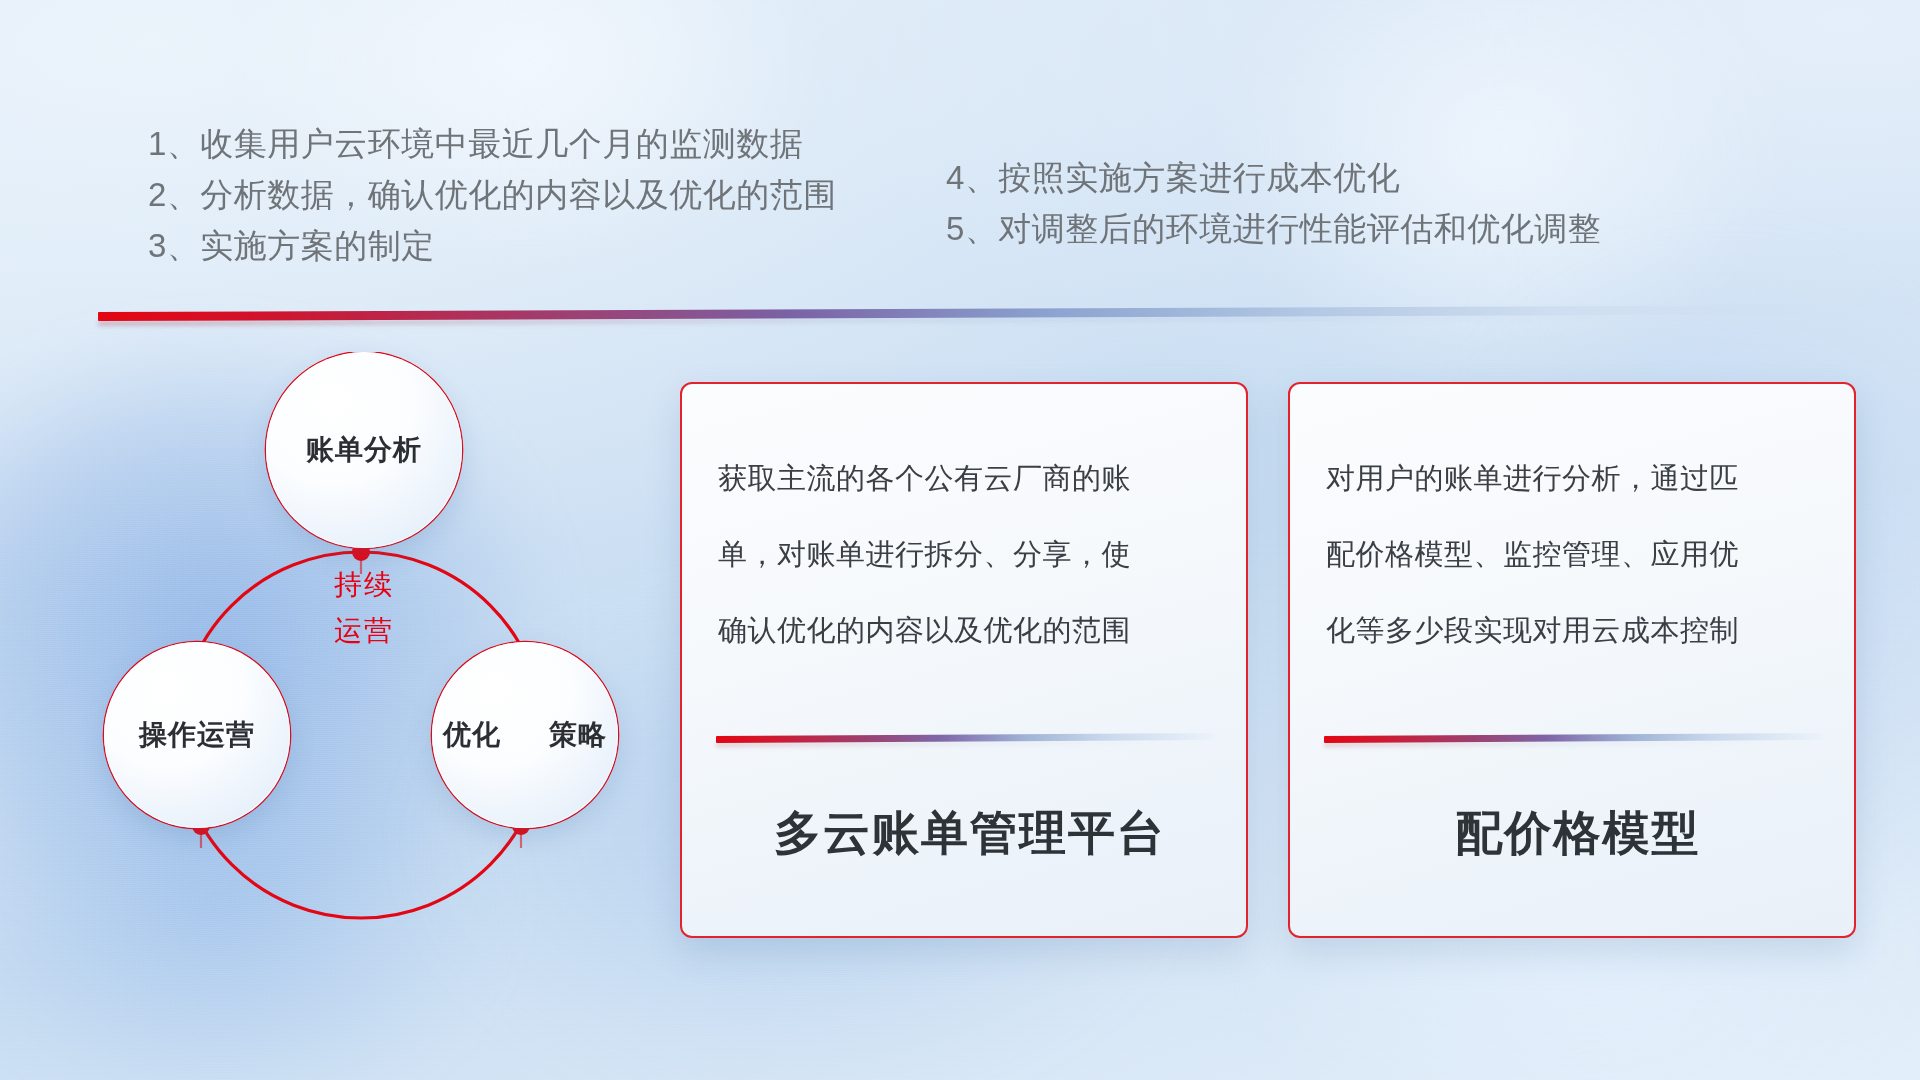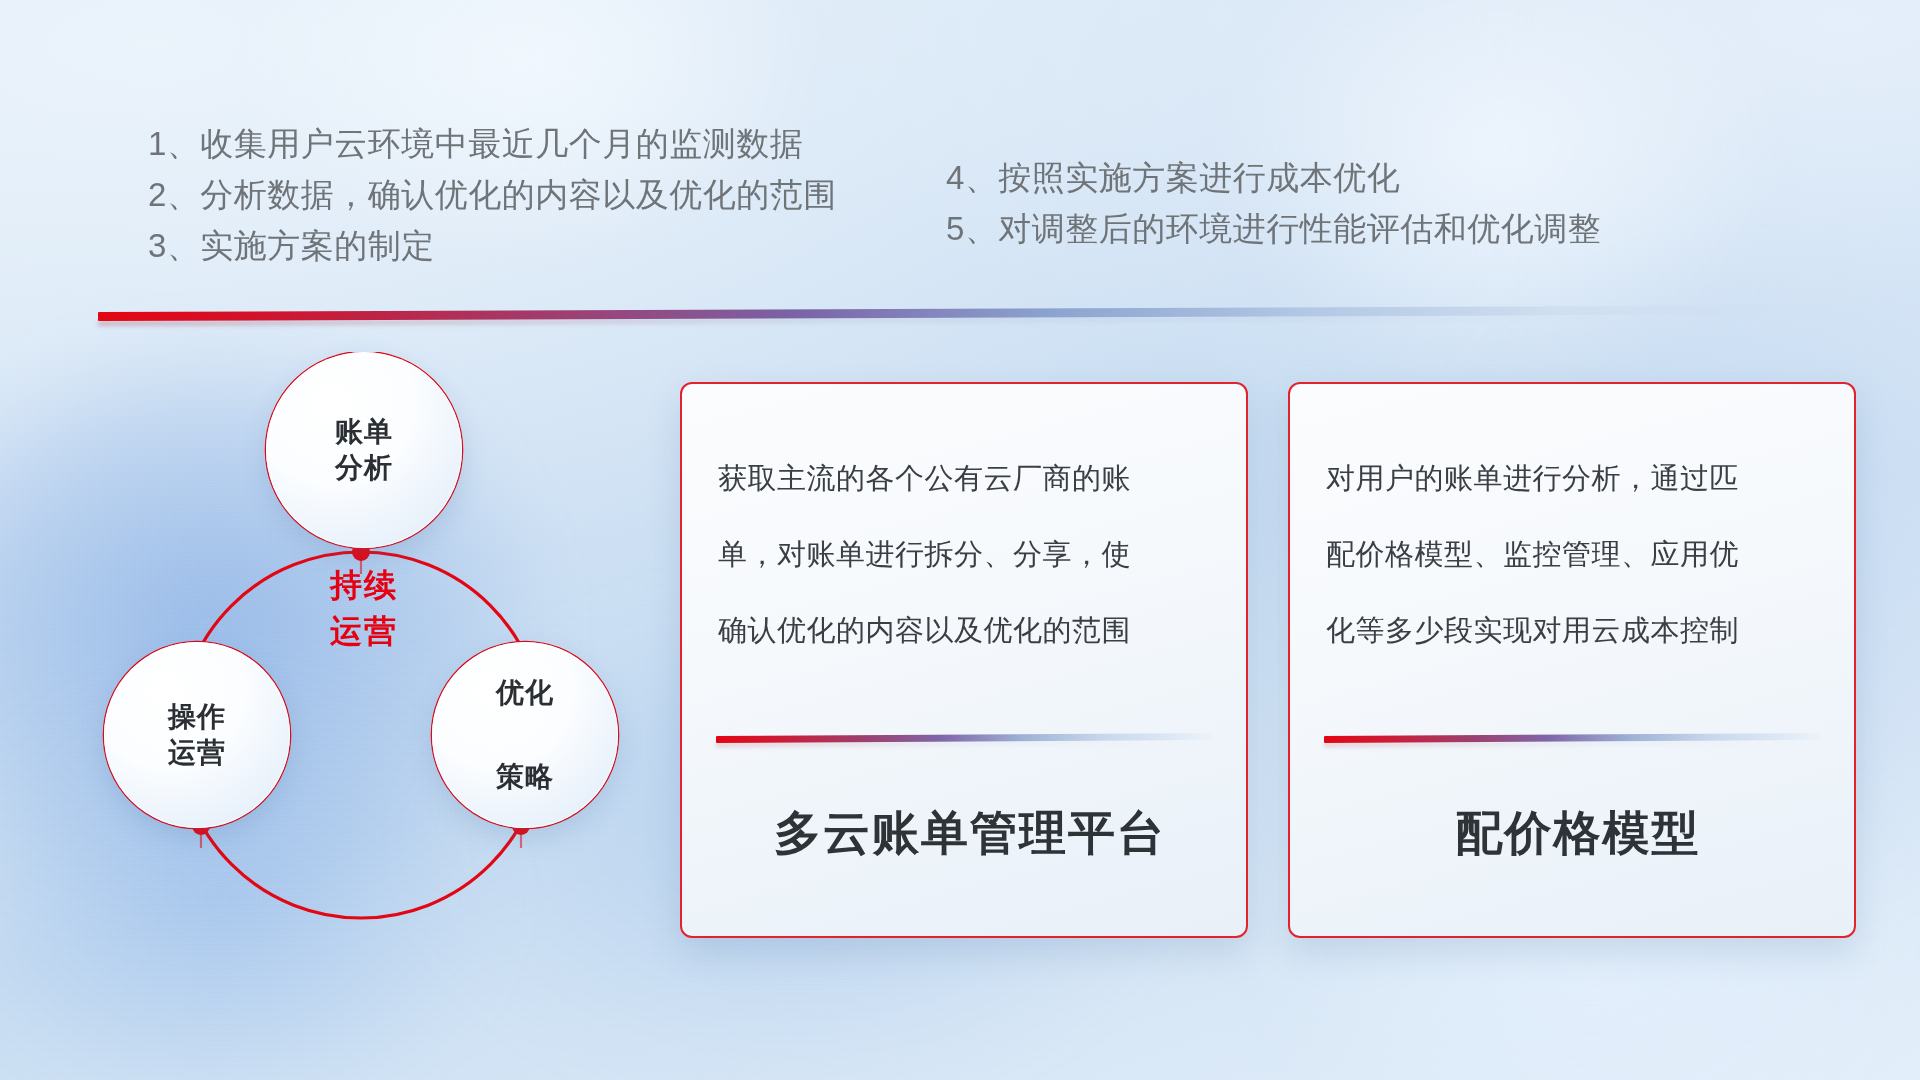--- a/index.html
+++ b/index.html
@@ -138,21 +138,20 @@
     width: 560px; height: 600px;
   }
   #venn svg { position: absolute; left: 0; top: 0; }
 
   .venn-bubble {
     position: absolute;
     border-radius: 50%;
     background: radial-gradient(circle at 34% 26%, #ffffff 0%, #fbfdff 42%, #eaf2fb 74%, #dde9f6 100%);
     box-shadow: 0 10px 26px rgba(80,120,170,0.20), inset 0 0 0 1px rgba(255,255,255,0.85);
     display: flex;
-    flex-direction: column;
     align-items: center;
     justify-content: center;
   }
   .venn-bubble .bline {
     font-size: 28px;
     line-height: 36px;
     font-weight: 700;
     color: #2b2f33;
     letter-spacing: 1px;
   }
@@ -160,23 +159,23 @@
   #bubble-left   { left: 8px;   top: 290px; width: 186px; height: 186px; text-align: right; }
   #bubble-right  { left: 336px; top: 290px; width: 186px; height: 186px; gap: 48px; }
 
   #venn-center-label {
     position: absolute;
     left: 170px; top: 210px;
     width: 196px;
     text-align: center;
   }
   #venn-center-label .cline {
-    font-size: 32px;
+    font-size: 28px;
     line-height: 46px;
-    font-weight: 700;
+    font-weight: 400;
     color: #e60012;
     letter-spacing: 2px;
   }
 
   
   .card {
     position: absolute;
     top: 382px;
     width: 568px;
     height: 556px;

